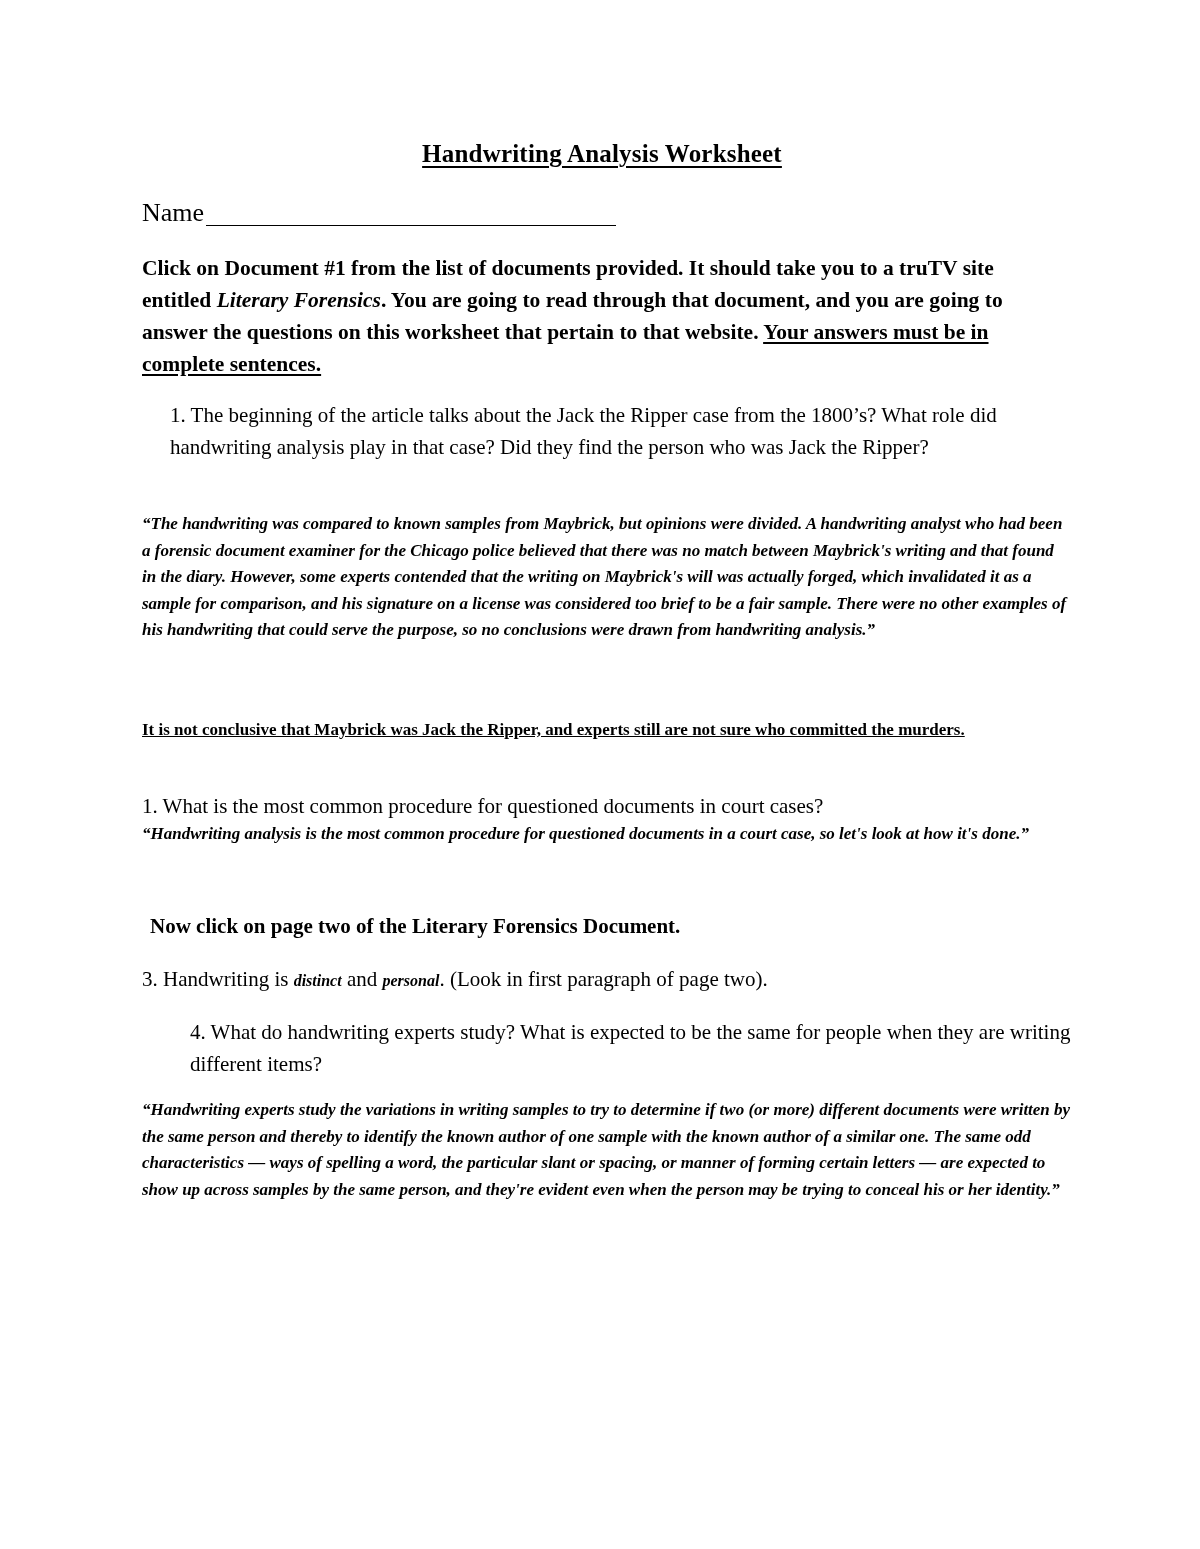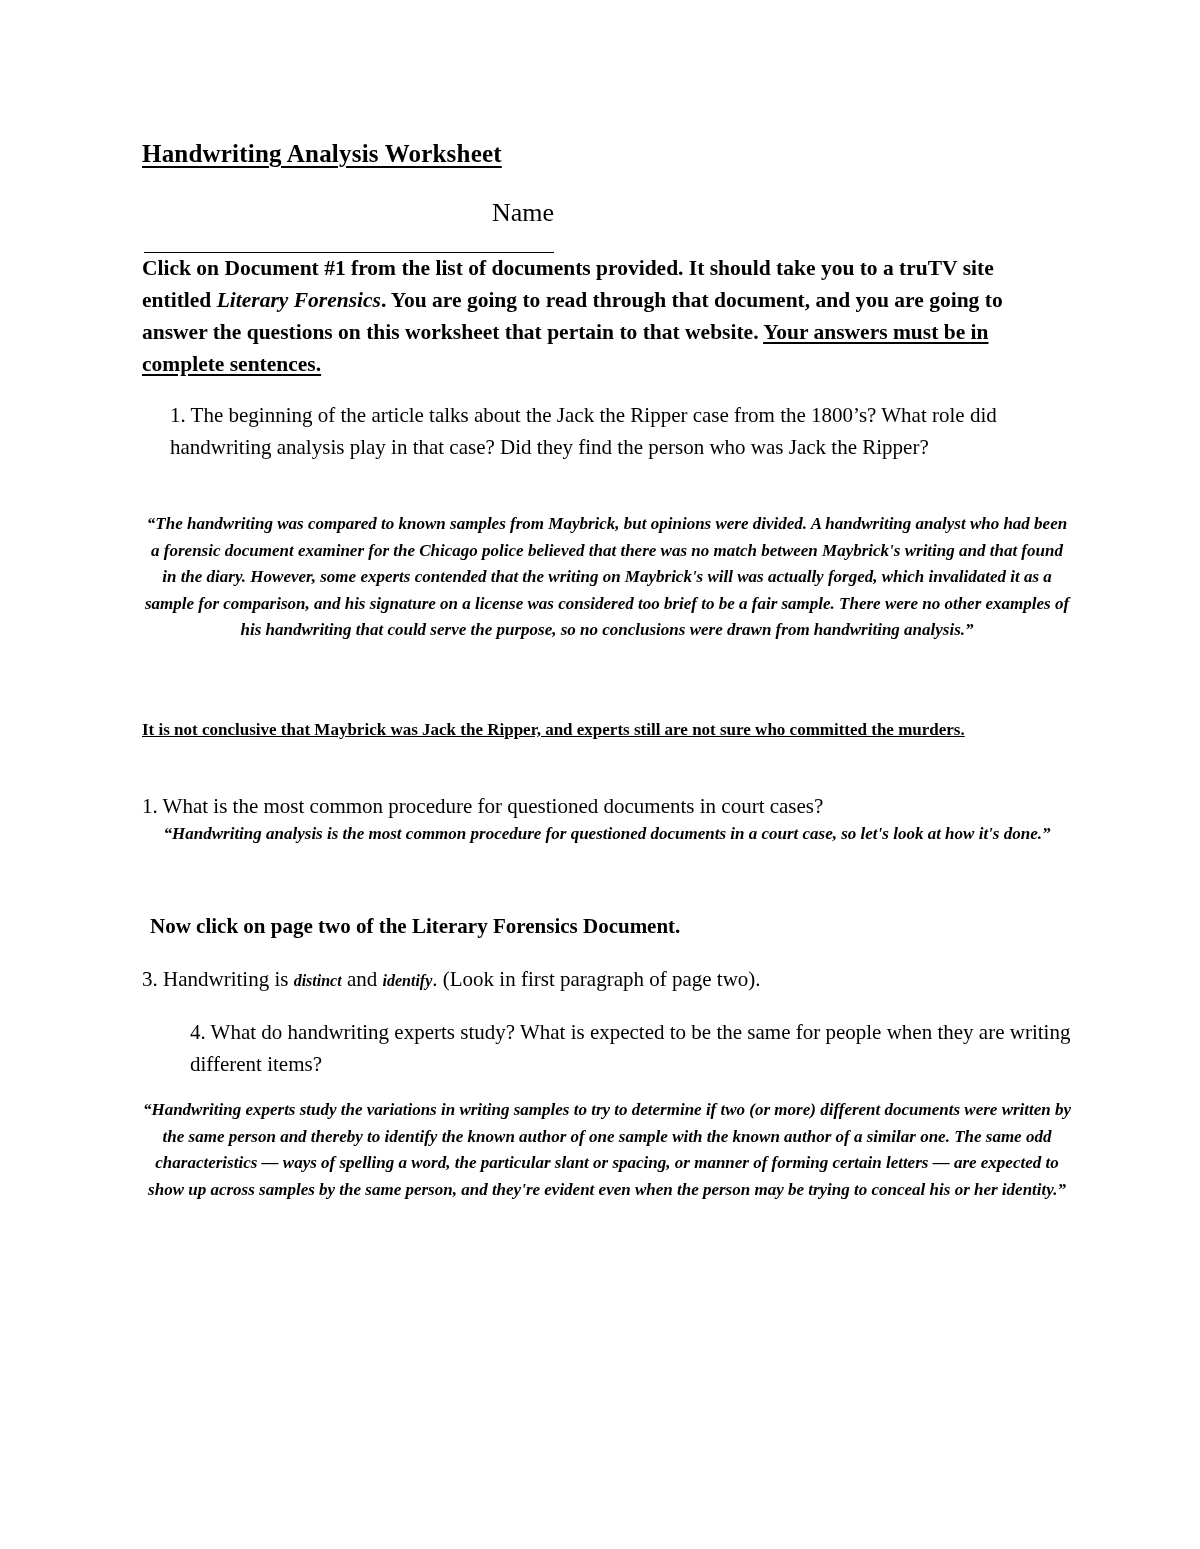--- a/index.html
+++ b/index.html
@@ -19,36 +19,35 @@
       position: absolute;
       left: 142px;
       top: 0;
       width: 920px;
     }
     .title {
       position: absolute;
       left: 0;
       width: 920px;
       top: 140px;
-      text-align: left;
+      text-align: center;
       font-weight: bold;
       font-size: 25px;
       text-decoration: underline;
       text-decoration-thickness: 2px;
       text-underline-offset: 4px;
       letter-spacing: 0.2px;
     }
     .name-line {
       position: absolute;
       left: 0;
       top: 198px;
       font-size: 26px;
       display: flex;
-      align-items: flex-end;
-      flex-direction: column;
+      align-items: center;
     }
     .name-blank {
       display: inline-block;
       width: 410px;
       border-bottom: 1.5px solid #000;
       margin-left: 2px;
       height: 24px;
     }
     .instructions {
       position: absolute;
@@ -69,21 +68,20 @@
       line-height: 32px;
     }
     .quote {
       position: absolute;
       left: 0;
       width: 930px;
       font-size: 17px;
       font-weight: bold;
       font-style: italic;
       line-height: 26.5px;
-      text-align: center;
     }
     .answer {
       position: absolute;
       left: 0;
       width: 920px;
       font-size: 17px;
       font-weight: bold;
       line-height: 26.5px;
     }
     .bold-instr {
@@ -122,20 +120,20 @@
 
   <div class="answer" style="top:717px;text-decoration:underline;">It is not conclusive that Maybrick was Jack the Ripper, and experts still are not sure who committed the murders.</div>
 
   <div class="question" style="top:790px;">1. What is the most common procedure for questioned documents in court cases?</div>
 
   <div class="quote" style="top:821px;">“Handwriting analysis is the most common procedure for questioned documents in a court case, so let's look at how it's done.”</div>
 
   <div class="bold-instr" style="top:914px;">Now click on page two of the Literary Forensics Document.</div>
 
   <div class="question q3" style="top:963px;">
-    <span>3. Handwriting is </span><span class="small-ital">distinct</span><span> and </span><span class="small-ital">identify</span><span>. </span><span class="bold">(Look in first paragraph of page two).</span>
+    <span>3. Handwriting is </span><span class="small-ital">distinct</span><span> and </span><span class="small-ital">personal</span><span>. </span><span class="bold">(Look in first paragraph of page two).</span>
   </div>
 
   <div class="question" style="top:1016px;margin-left:48px;">4. What do handwriting experts study? What is expected to be the same for people when they are writing different items?</div>
 
   <div class="quote" style="top:1097px;">“Handwriting experts study the variations in writing samples to try to determine if two (or more) different documents were written by the same person and thereby to identify the known author of one sample with the known author of a similar one. The same odd characteristics — ways of spelling a word, the particular slant or spacing, or manner of forming certain letters — are expected to show up across samples by the same person, and they're evident even when the person may be trying to conceal his or her identity.”</div>
 
 </div>
 
 </body></html>

